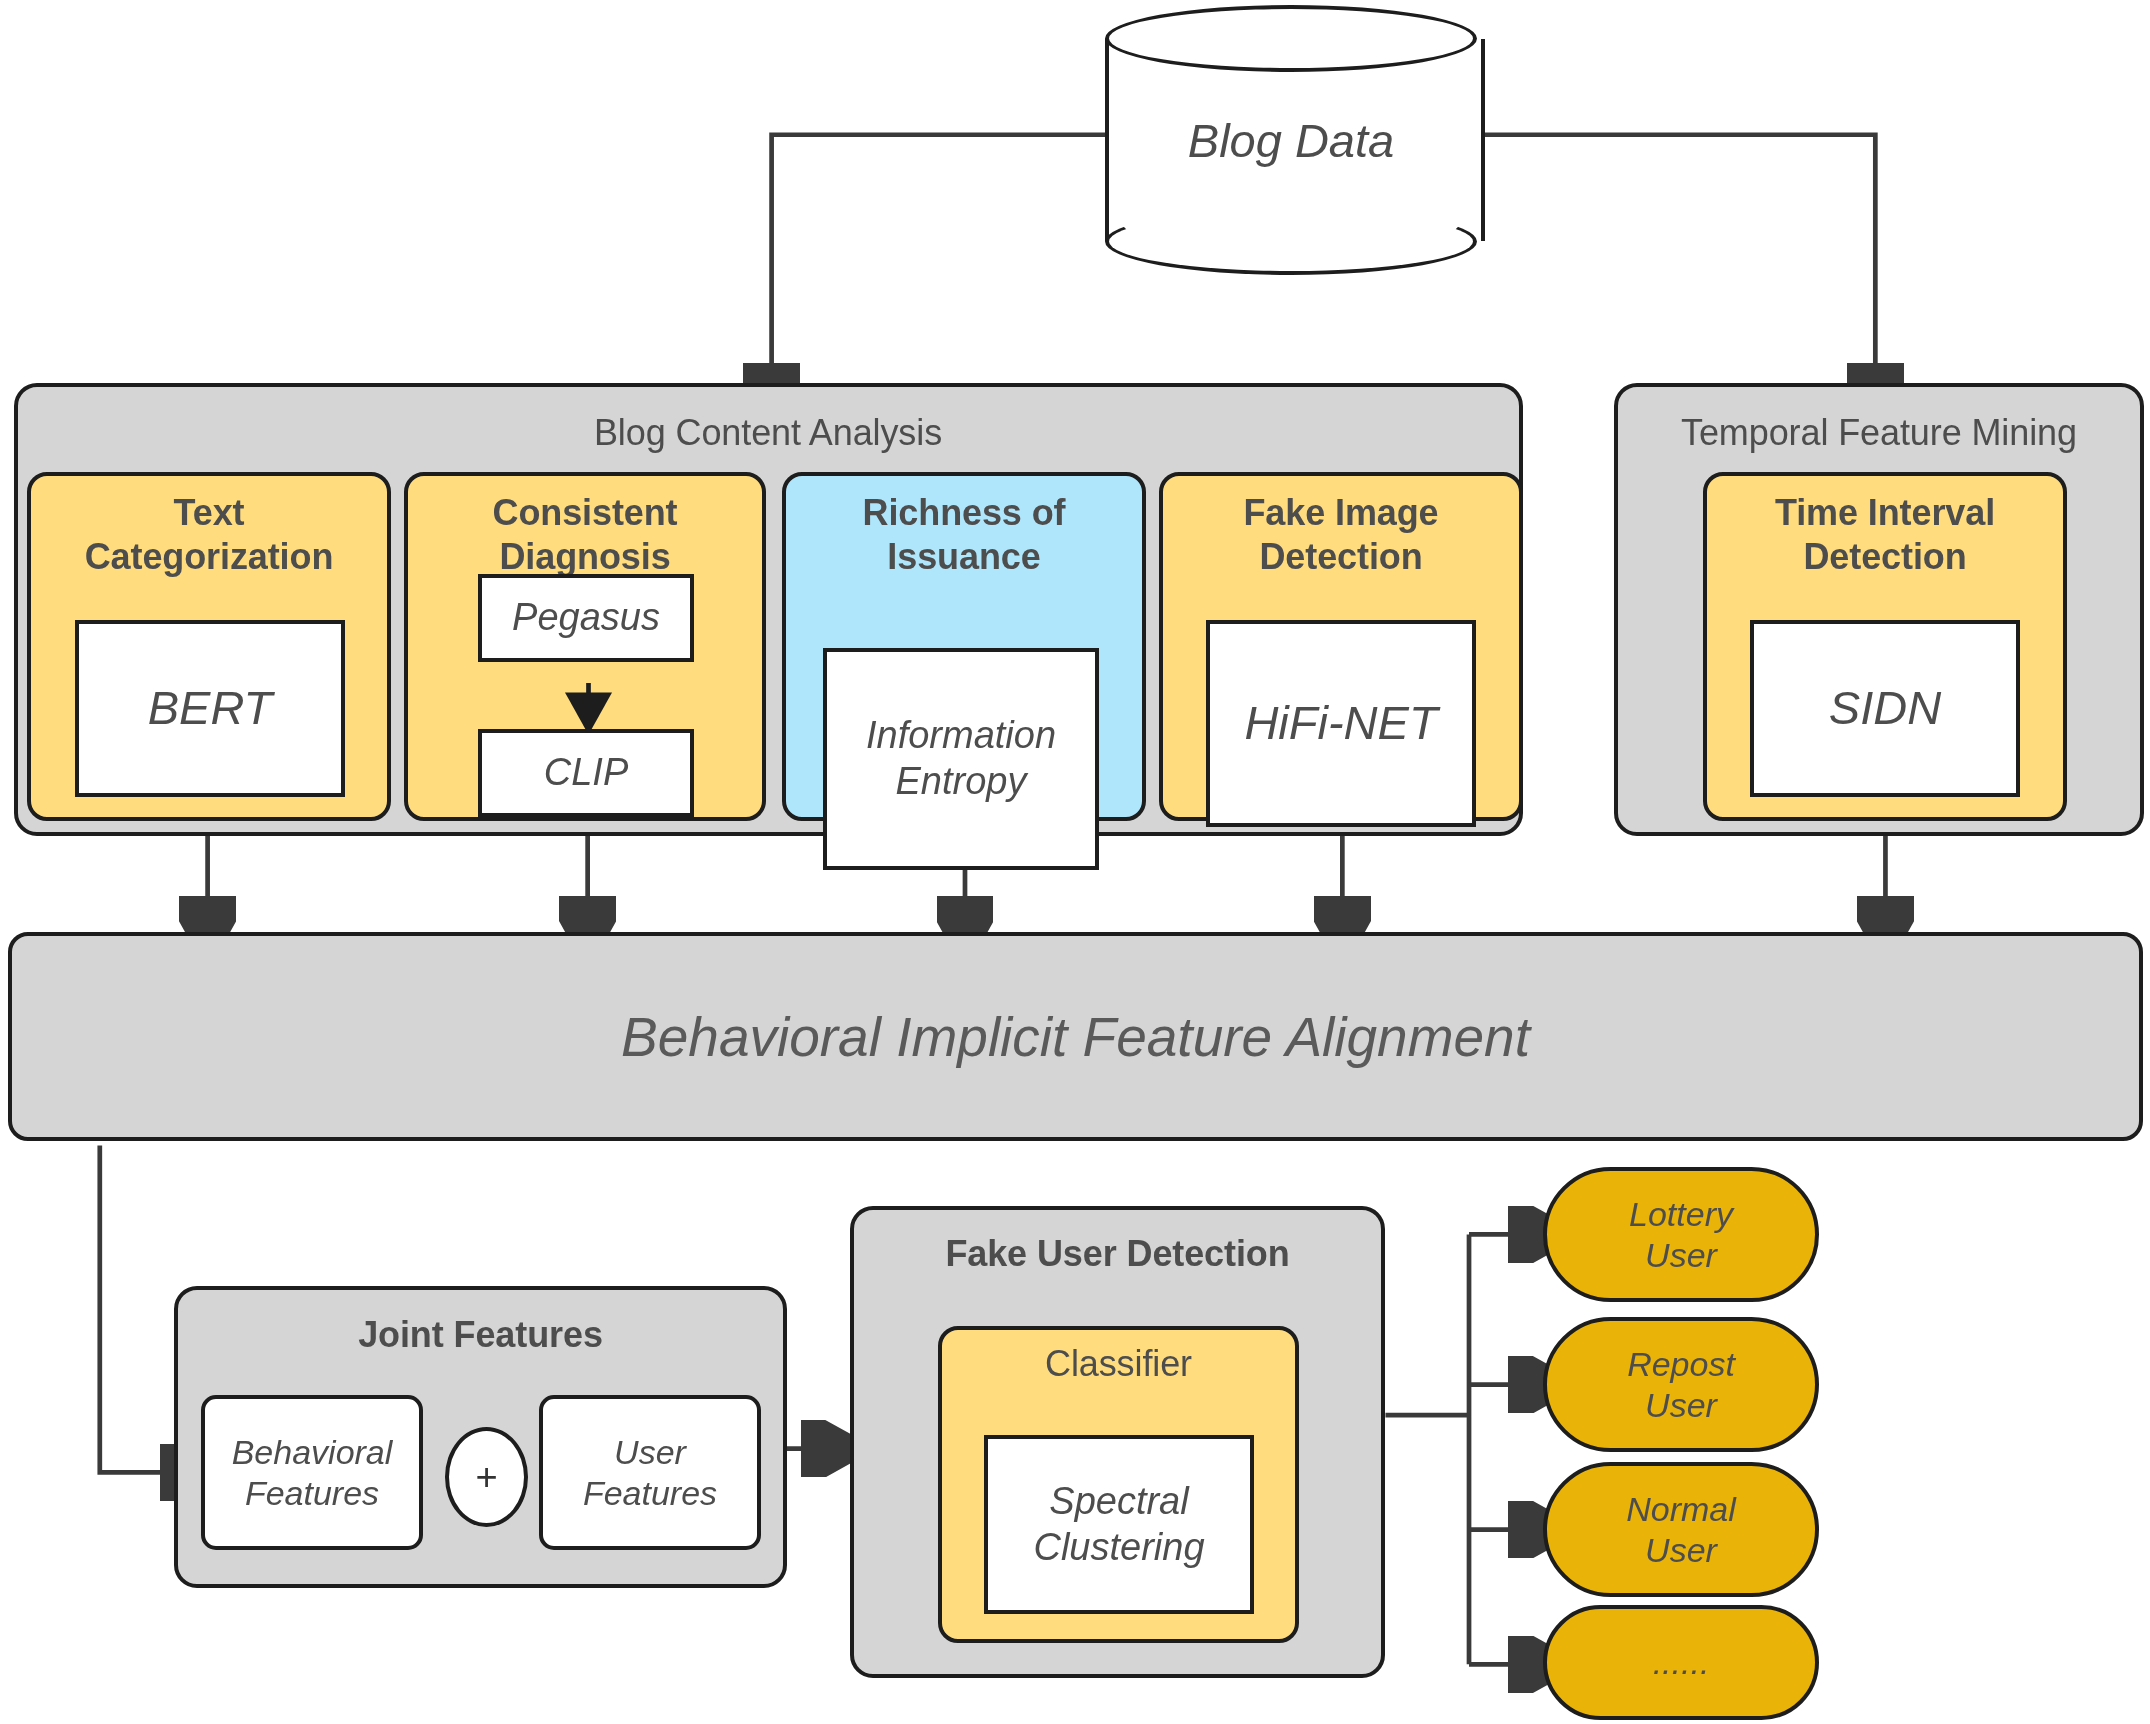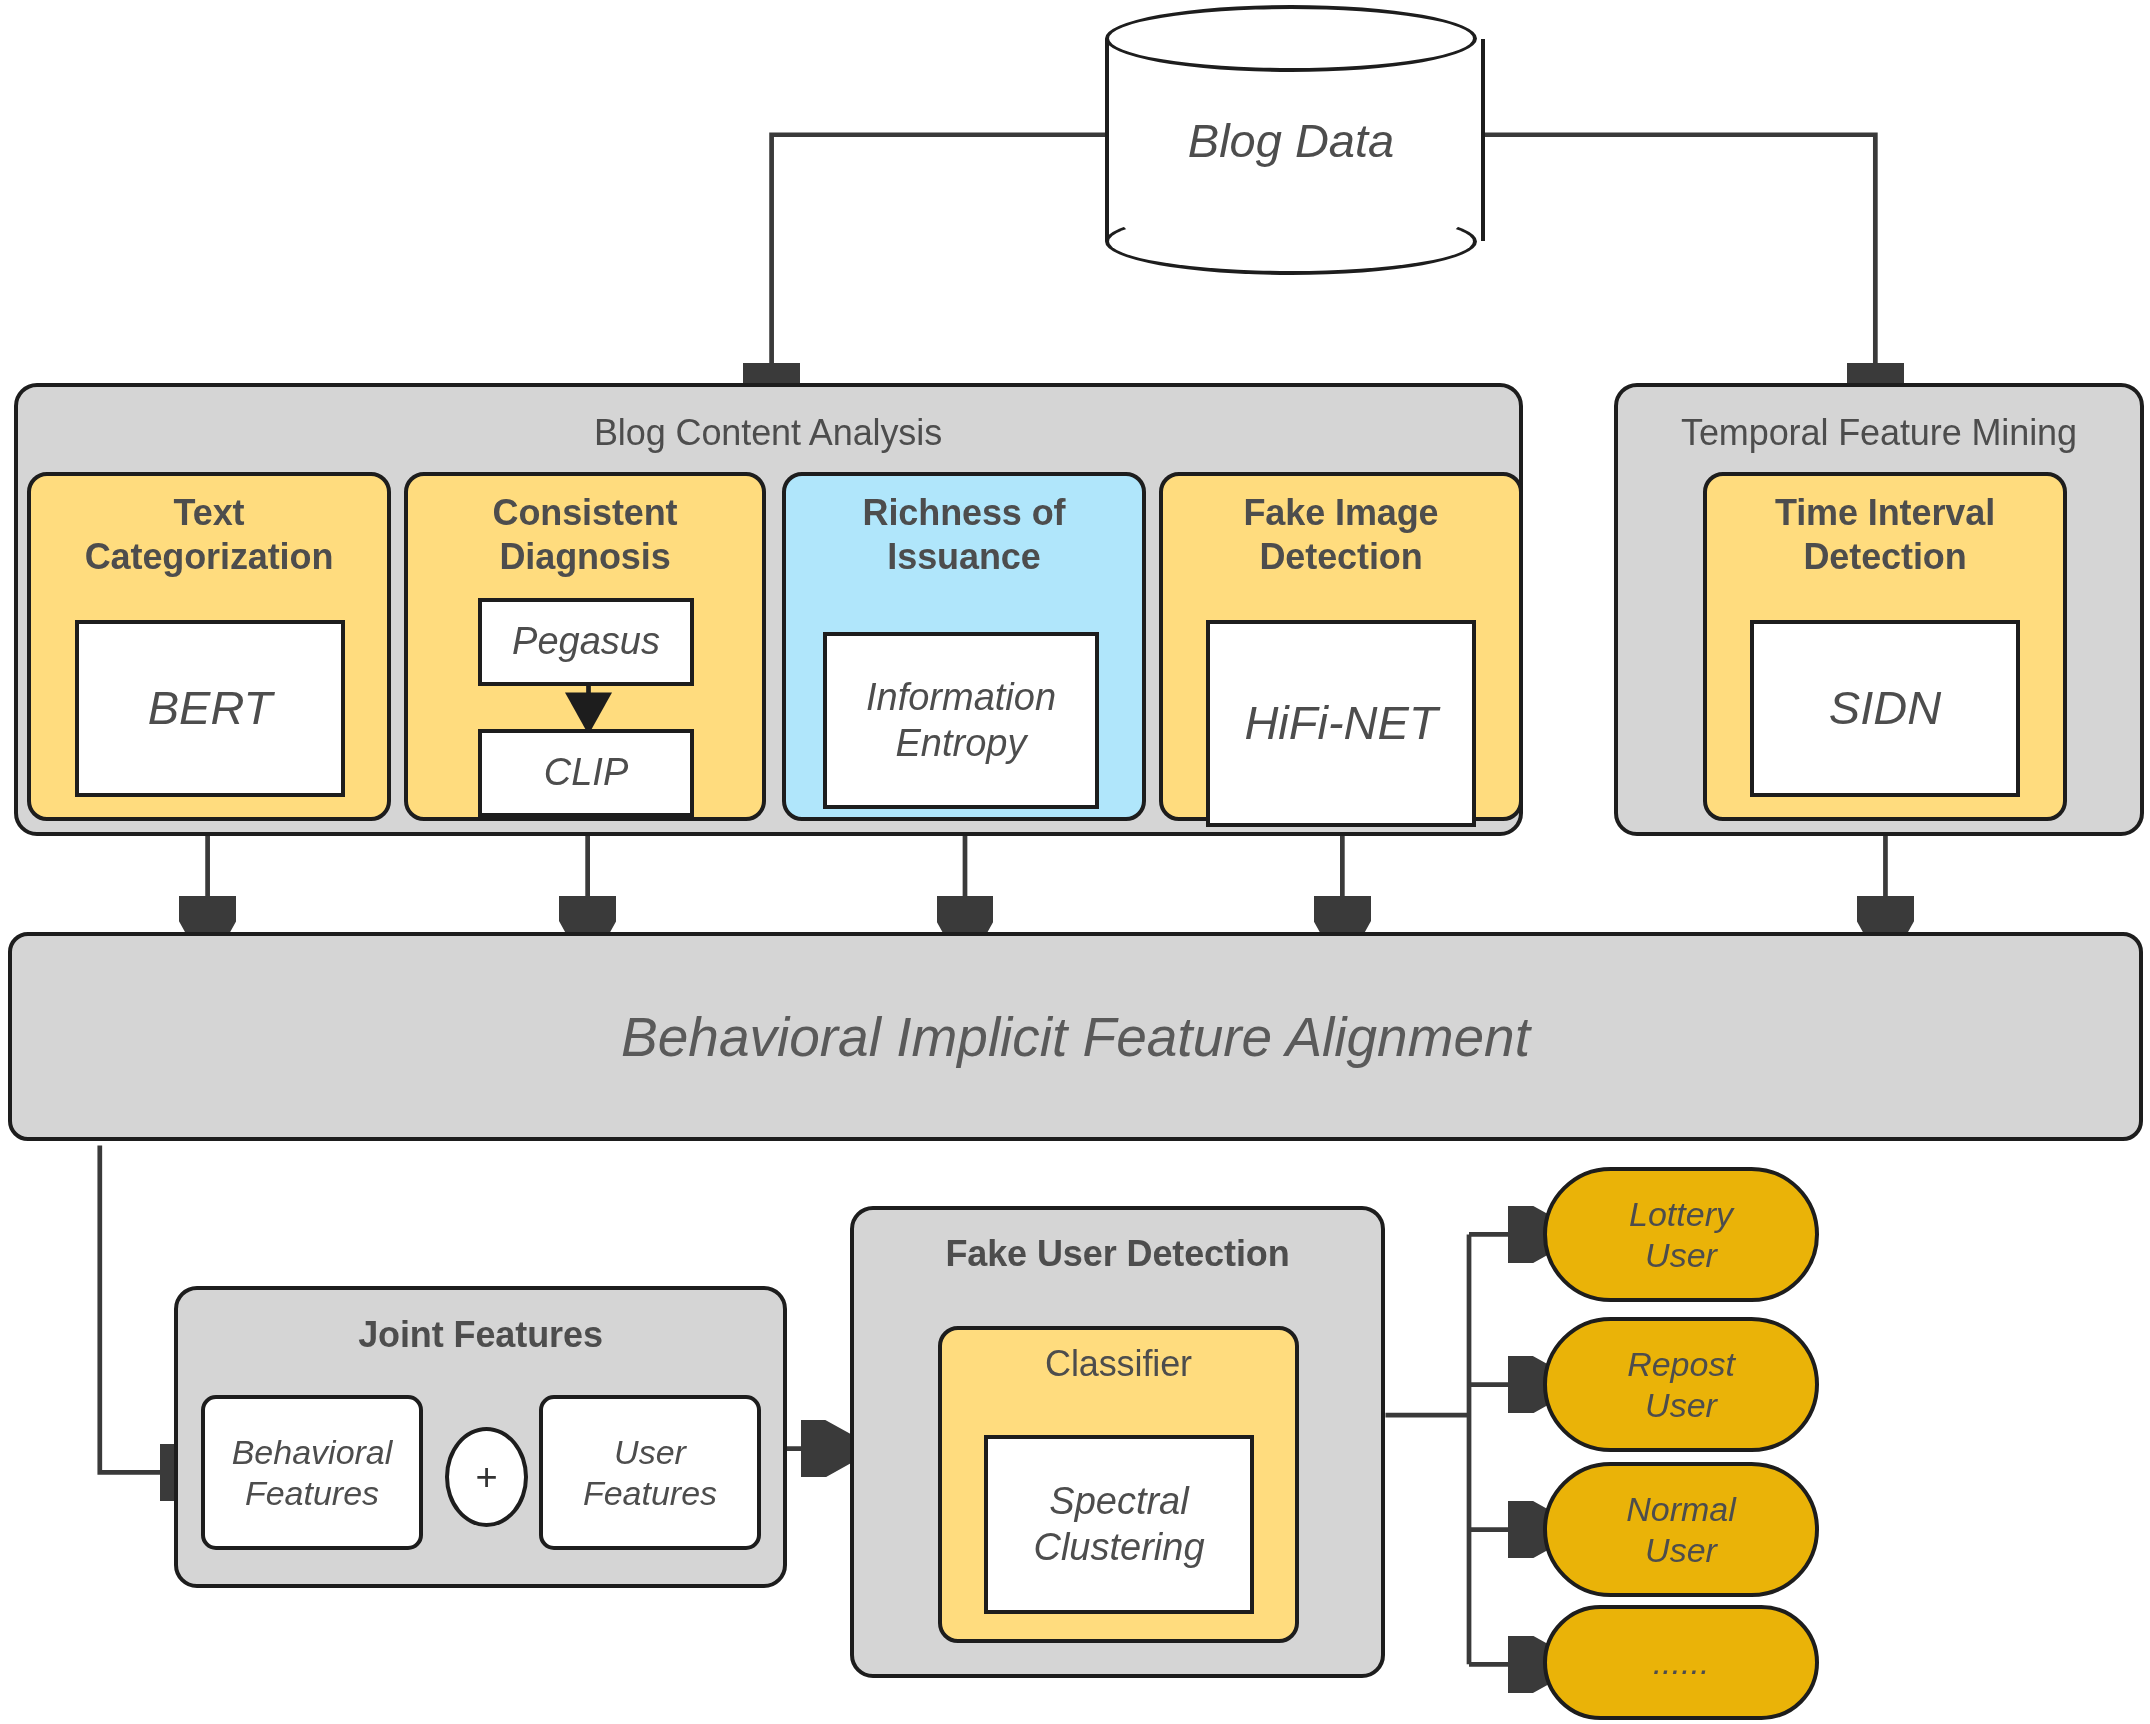--- a/index.html
+++ b/index.html
@@ -141,40 +141,40 @@
 Categorization</div>
   </div>
   <div class="node white" style="left:75px;top:620px;width:270px;height:177px;">
     <div class="center-txt big">BERT</div>
   </div>
 
   <div class="node yellow" style="left:404px;top:472px;width:362px;height:349px;">
     <div class="lbl hdr-b" style="top:15px;">Consistent
 Diagnosis</div>
   </div>
-  <div class="node white" style="left:478px;top:598px;width:216px;height:88px;">
+  <div class="node white" style="left:478px;top:574px;width:216px;height:88px;">
     <div class="center-txt mid">Pegasus</div>
   </div>
   <svg style="position:absolute;left:558px;top:683px;width:61px;height:47px;" viewBox="0 0 90 70" xmlns="http://www.w3.org/2000/svg">
     <defs>
         <marker id="ah2" markerWidth="12" markerHeight="12" refX="6" refY="6" orient="auto" markerUnits="strokeWidth">
       <path d="M0,1 L9,6 L0,11 z" fill="#1d1d1d"></path>
         </marker>
       </defs>
     <path d="M45,0 L45,56" stroke="#1d1d1d" stroke-width="7" fill="none" marker-end="url(#ah2)"></path>
   </svg>
   <div class="node white" style="left:478px;top:729px;width:216px;height:88px;">
     <div class="center-txt mid">CLIP</div>
   </div>
 
   <div class="node blue" style="left:782px;top:472px;width:364px;height:349px;">
     <div class="lbl hdr-b" style="top:15px;">Richness of
 Issuance</div>
   </div>
-  <div class="node white" style="left:823px;top:632px;width:276px;height:177px;">
+  <div class="node white" style="left:823px;top:648px;width:276px;height:222px;">
     <div class="center-txt mid">Information
 Entropy</div>
   </div>
 
   <div class="node yellow" style="left:1159px;top:472px;width:364px;height:349px;">
     <div class="lbl hdr-b" style="top:15px;">Fake Image
 Detection</div>
   </div>
   <div class="node white" style="left:1206px;top:620px;width:270px;height:207px;">
     <div class="center-txt big">HiFi-NET</div>

